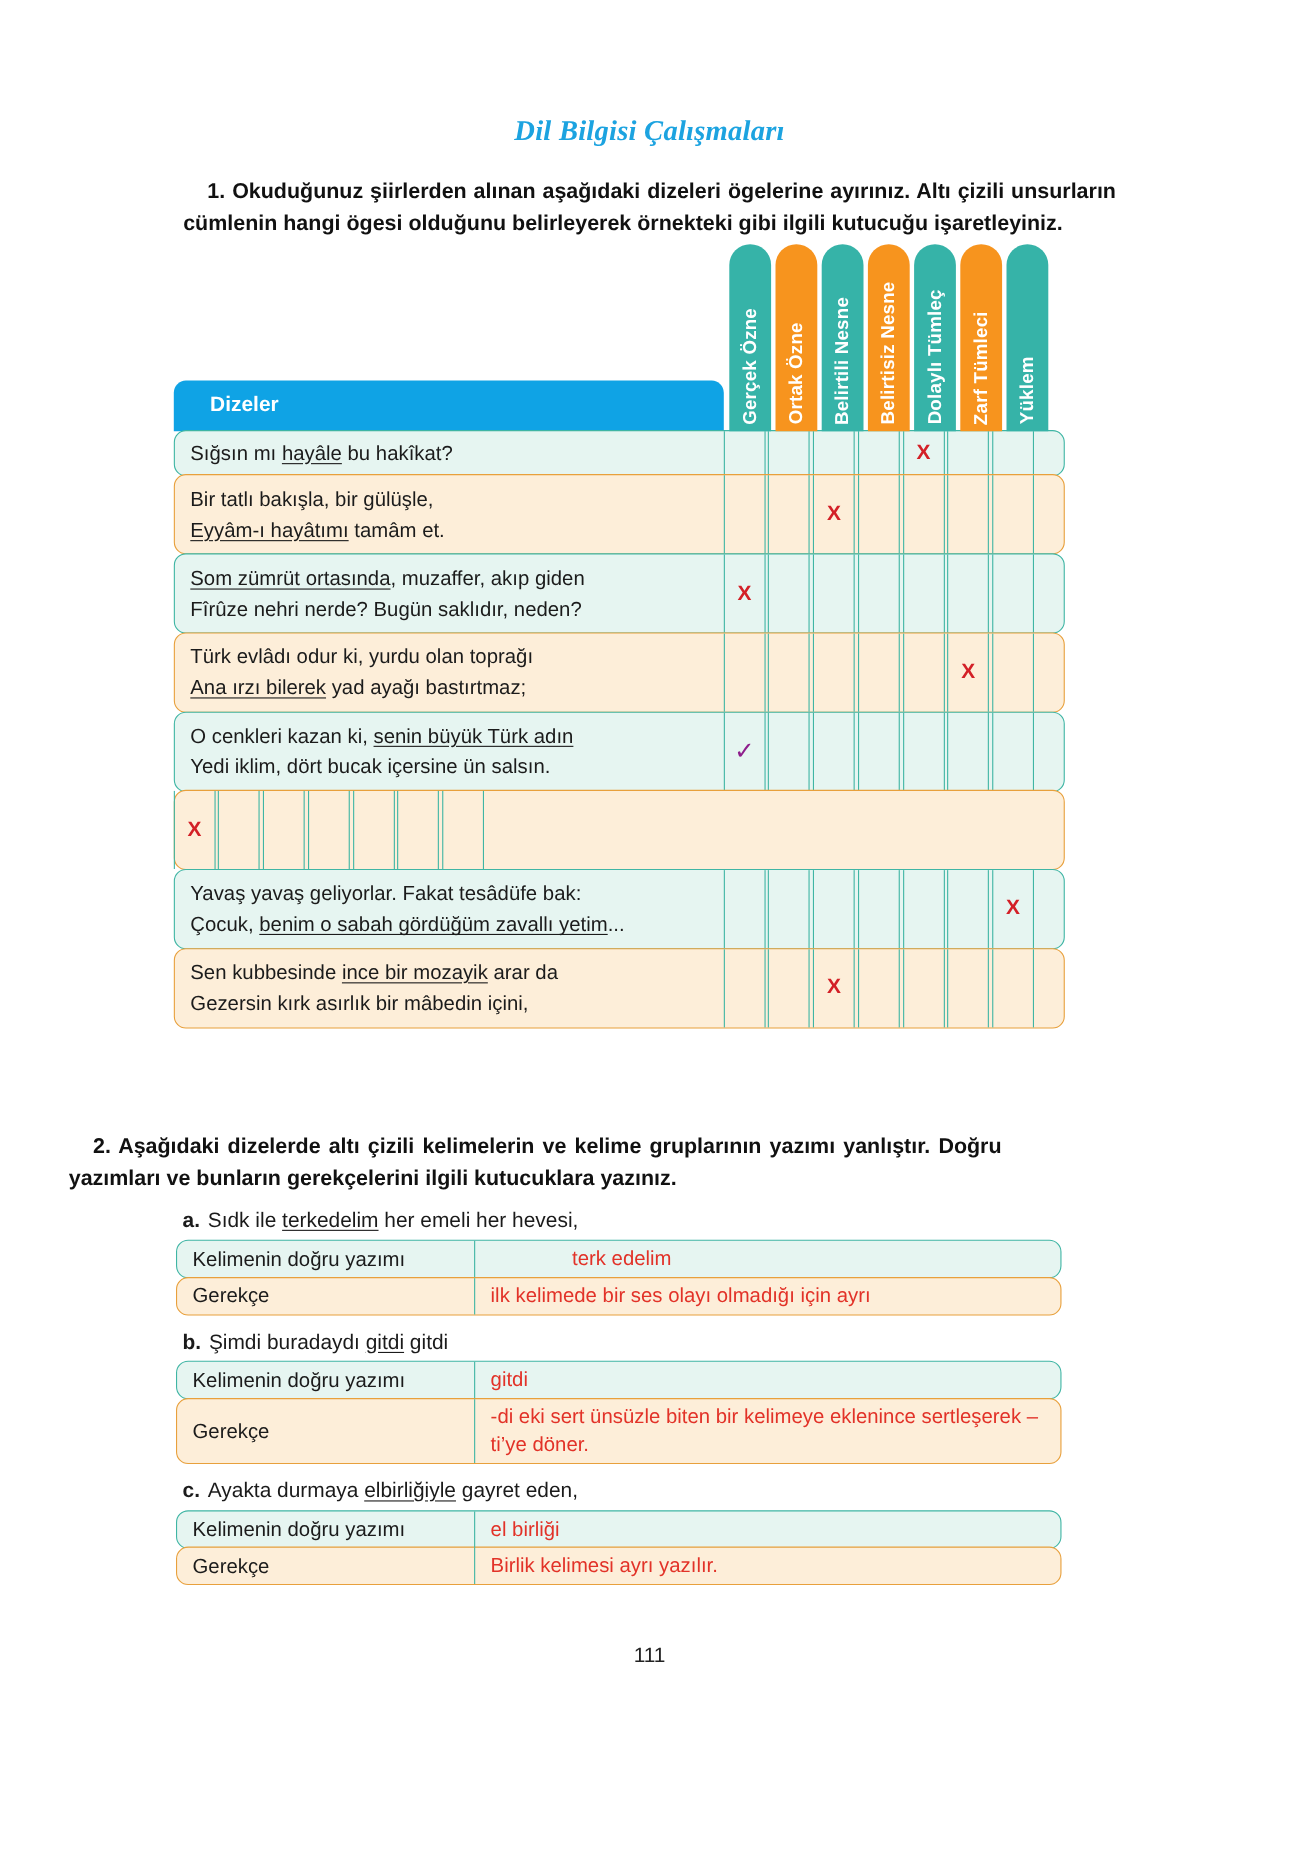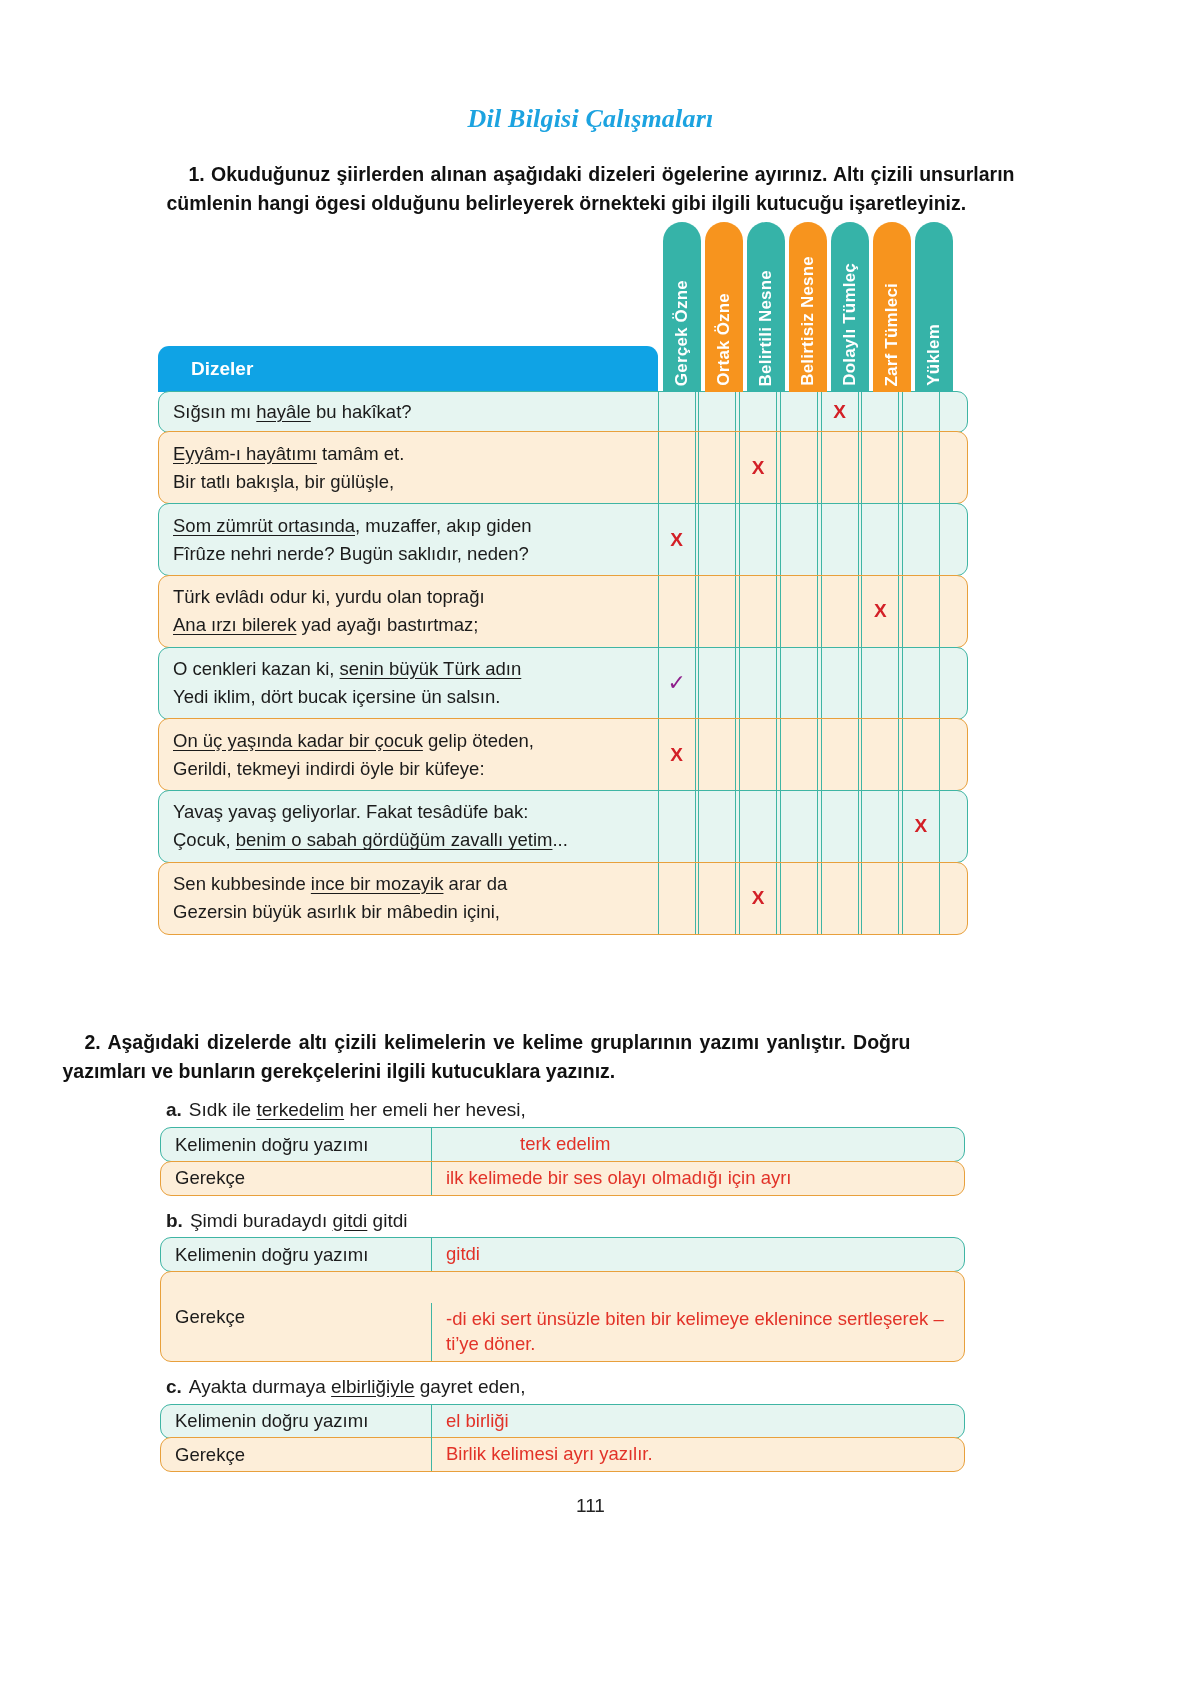--- a/index.html
+++ b/index.html
@@ -181,21 +181,21 @@
     flex: 1;
     border-left: 1.3px solid #3FB5A4;
     padding: 4px 10px 4px 14px;
     font-size: 18.5px;
     color: #E23228;
     display: flex; align-items: center;
     line-height: 1.35;
   }
   .aval.ctr { justify-content: flex-start; padding-left: 88px; }
   .aval.ctr2 { justify-content: flex-start; }
-  .aval.wrapv { align-items: flex-start; padding-top: 4px; margin-top: 31px; }
+  .aval.wrapv { align-items: flex-start; padding-top: 4px; }
 
   .pagenum {
     position: absolute;
     left: 0; right: 0;
     top: 1495px;
     text-align: center;
     font-size: 19px;
     color: #222;
   }
 </style>
@@ -248,22 +248,22 @@
             <div class="cell"></div>
             <div class="cell"></div>
             <div class="cell"></div>
             <div class="cell">X</div>
             <div class="cell"></div>
             <div class="cell"></div>
           </div>
         </div>
         <div class="row orange h2">
           <div class="dize">
+            <div class="ln"><span>Bir tatlı bakışla, bir gülüşle,</span></div>
             <div class="ln"><span class="u">Eyyâm-ı hayâtımı</span><span> tamâm et.</span></div>
-            <div class="ln"><span>Bir tatlı bakışla, bir gülüşle,</span></div>
           </div>
           <div class="cells">
             <div class="cell"></div>
             <div class="cell"></div>
             <div class="cell">X</div>
             <div class="cell"></div>
             <div class="cell"></div>
             <div class="cell"></div>
             <div class="cell"></div>
           </div>
@@ -307,24 +307,20 @@
             <div class="cell chk">✓</div>
             <div class="cell"></div>
             <div class="cell"></div>
             <div class="cell"></div>
             <div class="cell"></div>
             <div class="cell"></div>
             <div class="cell"></div>
           </div>
         </div>
         <div class="row orange h2">
-          <div class="dize">
-            <div class="ln"><span class="u">On üç yaşında kadar bir çocuk</span><span> gelip öteden,</span></div>
-            <div class="ln"><span>Gerildi, tekmeyi indirdi öyle bir küfeye:</span></div>
-          </div>
           <div class="cells">
             <div class="cell">X</div>
             <div class="cell"></div>
             <div class="cell"></div>
             <div class="cell"></div>
             <div class="cell"></div>
             <div class="cell"></div>
             <div class="cell"></div>
           </div>
         </div>
@@ -339,21 +335,21 @@
             <div class="cell"></div>
             <div class="cell"></div>
             <div class="cell"></div>
             <div class="cell"></div>
             <div class="cell">X</div>
           </div>
         </div>
         <div class="row orange h2">
           <div class="dize">
             <div class="ln"><span>Sen kubbesinde </span><span class="u">ince bir mozayik</span><span> arar da</span></div>
-            <div class="ln"><span>Gezersin büyük asırlık bir mâbedin içini,</span></div>
+            <div class="ln"><span>Gezersin kırk asırlık bir mâbedin içini,</span></div>
           </div>
           <div class="cells">
             <div class="cell"></div>
             <div class="cell"></div>
             <div class="cell">X</div>
             <div class="cell"></div>
             <div class="cell"></div>
             <div class="cell"></div>
             <div class="cell"></div>
           </div>

